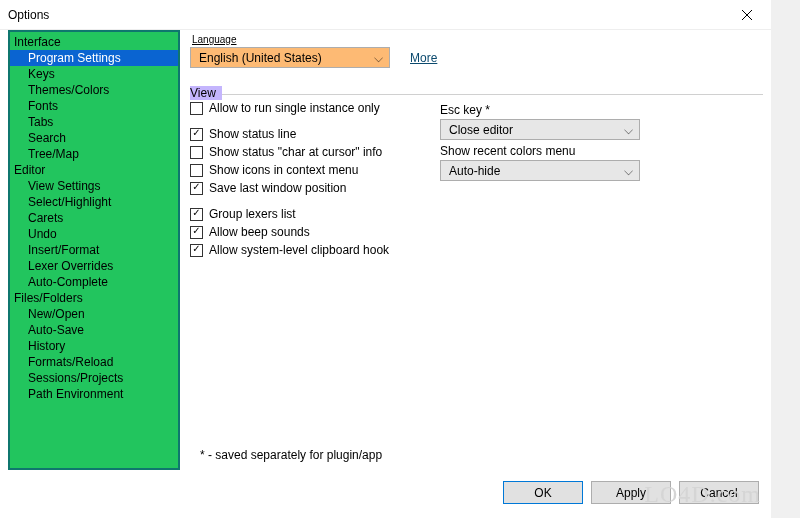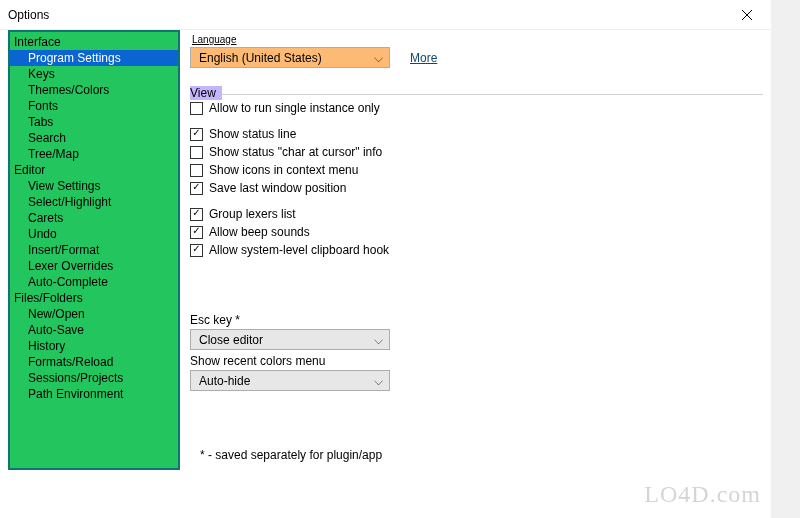--- a/index.html
+++ b/index.html
@@ -98,22 +98,20 @@
   }
   .view-group-label {
     position: absolute;
     top: -9px;
     left: 0;
     background: #c4b5fd;
     padding-right: 6px;
   }
   .view-cols {
     display: flex;
-    gap: 50px;
-    flex-direction: column;
   }
   .col-left {
     width: 250px;
   }
   .col-right {
     flex: 1;
     padding-right: 12px;
   }
   .check-line {
     display: flex;
@@ -282,15 +280,20 @@
               <span class="chev">⌵</span>
             </div>
           </div>
         </div>
       </div>
     </div>
   </div>
 
   <div class="footnote">* - saved separately for plugin/app</div>
 
+  <div class="button-row">
+    <div class="btn default">OK</div>
+    <div class="btn">Apply</div>
+    <div class="btn">Cancel</div>
+  </div>
 
   <div class="watermark">LO4D.com</div>
 </div>
 
 </body></html>

